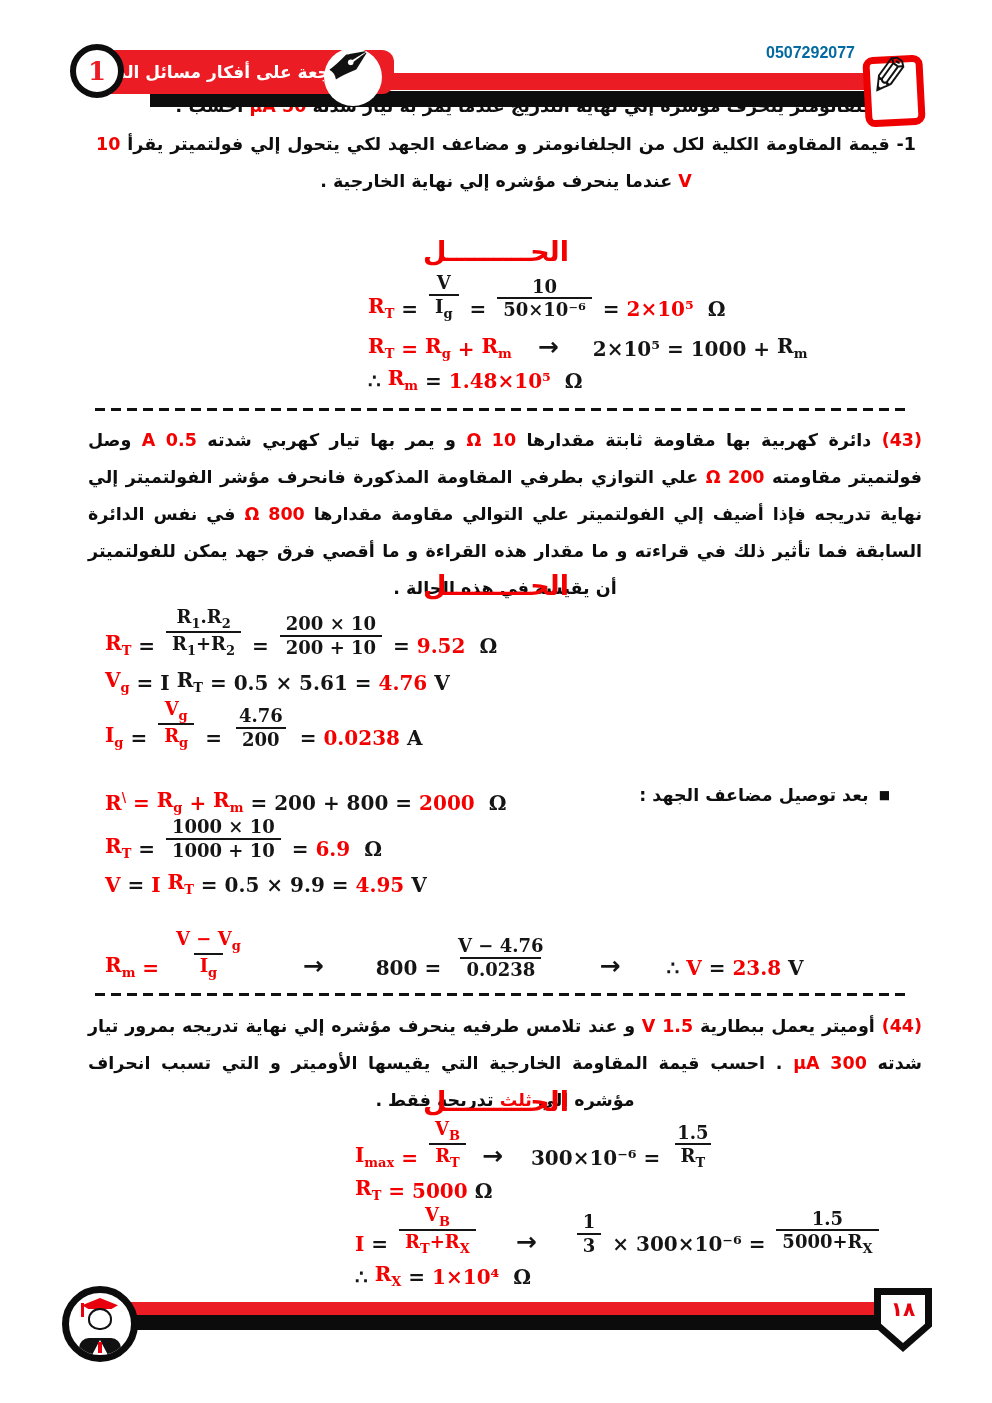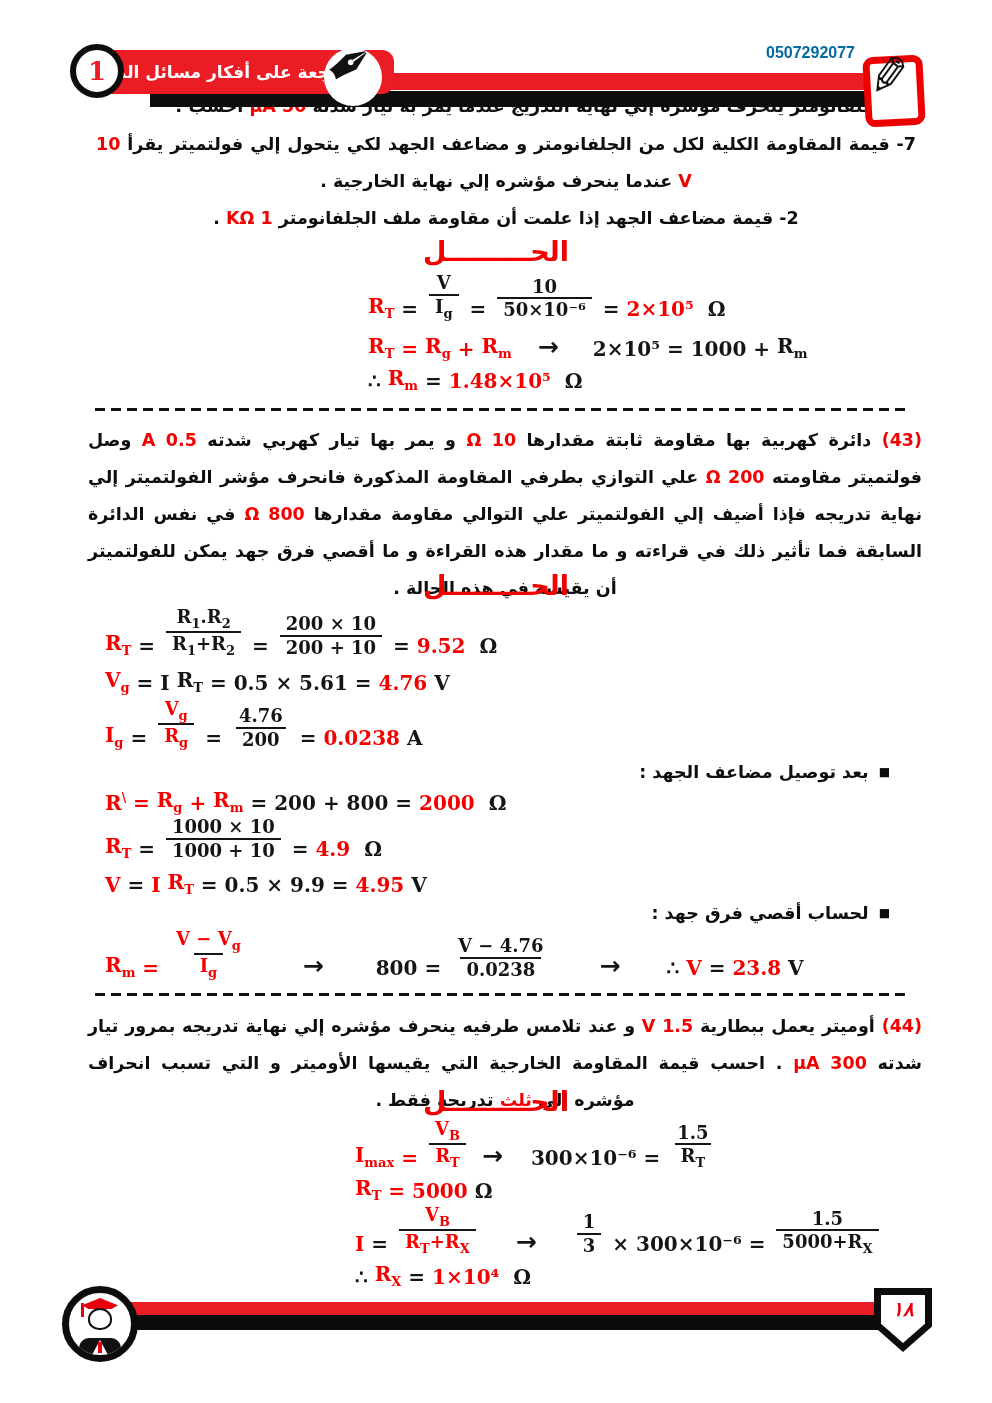--- a/index.html
+++ b/index.html
@@ -21,21 +21,21 @@
   .pencil-badge{position:absolute;left:864px;top:56px;width:46px;height:56px;border:7px solid #ef0000;border-radius:10px;
          background:#fff;z-index:5;transform:rotate(-3deg);}
   .pencil{position:absolute;left:-2px;top:-16px;font-size:50px;color:#111;transform:scaleX(-1) rotate(6deg);display:inline-block;}
   
   .para{position:absolute;direction:rtl;font-weight:bold;font-size:17.5px;line-height:37px;color:#0e0e0e;}
   .just{text-align:justify;text-align-last:center;}
   .red{color:#f30000;}
   .sol{position:absolute;left:0;width:100%;text-align:center;color:#f30000;font-size:27px;font-weight:bold;letter-spacing:1px;}
   .dash{position:absolute;left:95px;width:812px;height:3px;
         background:repeating-linear-gradient(90deg,#111 0 10px,transparent 10px 16px);}
-  .bullet{position:absolute;left:90px;width:800px;direction:rtl;text-align:right;font-weight:bold;font-size:17.5px;color:#0e0e0e;}
+  .bullet{position:absolute;left:90px;width:800px;direction:rtl;text-align:right;font-weight:bold;font-size:17.5px;color:#0e0e0e;margin-top:23px;}
   .bullet .sq{font-size:12px;vertical-align:2px;margin-left:10px;}
   
   .formula{position:absolute;display:flex;align-items:flex-end;white-space:pre;direction:ltr;
            font-family:"DejaVu Serif","Liberation Serif",serif;font-weight:bold;font-size:20px;color:#151515;}
   .formula .frac{display:inline-flex;flex-direction:column;align-items:center;margin:0 4px;font-size:18px;line-height:1.2;}
   .formula .frac .num,.formula .frac .den{padding:0 6px;white-space:pre;}
   .formula .frac .den{border-top:2.5px solid #151515;}
   .formula sub{font-size:13px;}
   .formula sup{font-size:12px;}
   .formula .arrow{font-family:"DejaVu Sans",sans-serif;font-size:25px;font-weight:bold;color:#151515;}
@@ -52,21 +52,21 @@
   .body-suit{position:absolute;left:50%;bottom:0;width:42px;height:17px;background:#111;border-radius:10px 10px 0 0;
         transform:translateX(-50%);}
   .lapel{position:absolute;left:50%;bottom:0;width:0;height:0;transform:translateX(-50%);
         border-left:8px solid transparent;border-right:8px solid transparent;border-bottom:15px solid #fff;}
   .tie{position:absolute;left:50%;bottom:2px;width:4px;height:11px;background:#e8000d;transform:translateX(-50%);}
   .shield{position:absolute;left:874px;top:1288px;width:58px;height:64px;z-index:2;
           background:#0c0c0c;clip-path:polygon(0 0,100% 0,100% 60%,50% 100%,0 60%);}
   .shield-in{position:absolute;left:7px;top:7px;width:44px;height:48px;background:#fff;
           clip-path:polygon(0 0,100% 0,100% 60%,50% 100%,0 60%);}
   .shield .pgnum{position:absolute;left:0;top:9px;width:100%;text-align:center;color:#e8000d;
-          font-size:20px;font-weight:bold;z-index:3;font-style:italic;}
+          font-size:20px;font-weight:bold;z-index:3;}
 </style>
 </head>
 <body>
 
 <div id="page">
 
   <div class="phone">0507292077</div>
   <div class="hbar-black"></div>
   <div class="hbar-red"></div>
   <div class="banner">
@@ -75,48 +75,44 @@
   <div class="num-circle">
     <span>1</span>
   </div>
   <div class="quill-blob"></div>
   <span class="quill">✒</span>
   <div class="pencil-badge">
     <span class="pencil">✎</span>
   </div>
 
   <div class="para" style="left:88px;top:88px;width:834px;text-align:right;"><span class="red">(42) </span><span>جلفانومتر ينحرف مؤشره إلي نهاية التدريج عندما يمر به تيار شدته </span><span class="red">50 μA</span><span> احسب :</span></div>
-  <div class="para just" style="left:96px;top:126px;width:820px;"><span>7- قيمة المقاومة الكلية لكل من الجلفانومتر و مضاعف الجهد لكي يتحول إلي فولتميتر يقرأ </span><span class="red">10 V</span><span> عندما ينحرف مؤشره إلي نهاية الخارجية .</span></div>
-  <div class="para" style="left:96px;top:200px;width:820px;text-align:center;"><span>2- قيمة مضاعف الجهد إذا علمت أن مقاومة ملف الجلفانومتر </span><span class="red">1 KΩ</span><span> .</span></div>
+  <div class="para just" style="left:96px;top:126px;width:820px;"><span>1- قيمة المقاومة الكلية لكل من الجلفانومتر و مضاعف الجهد لكي يتحول إلي فولتميتر يقرأ </span><span class="red">10 V</span><span> عندما ينحرف مؤشره إلي نهاية الخارجية .</span></div>
 
   <div class="sol" style="top:236px;">الحـــــــــل</div>
   <div class="formula" style="left:368px;top:272px;"><span class="red">R<sub>T</sub></span><span> = </span><span class="frac"><span class="num"><span>V</span></span><span class="den"><span>I<sub>g</sub></span></span></span><span> = </span><span class="frac"><span class="num"><span>10</span></span><span class="den"><span>50×10⁻⁶</span></span></span><span> = </span><span class="red">2×10⁵</span><span>  Ω</span></div>
   <div class="formula" style="left:368px;top:332px;"><span class="red">R<sub>T</sub></span><span class="red"> = </span><span class="red">R<sub>g</sub></span><span class="red"> + </span><span class="red">R<sub>m</sub></span><span style="display: inline-block; width: 26px;"></span><span class="arrow">→</span><span style="display: inline-block; width: 34px;"></span><span>2×10⁵ = 1000 + </span><span>R<sub>m</sub></span></div>
   <div class="formula" style="left:368px;top:366px;"><span>∴ </span><span class="red">R<sub>m</sub></span><span> = </span><span class="red">1.48×10⁵</span><span>  Ω</span></div>
 
   <div class="dash" style="top:408px;"></div>
 
   <div class="para just" style="left:88px;top:422px;width:834px;"><span class="red">(43) </span><span>دائرة كهربية بها مقاومة ثابتة مقدارها </span><span class="red">10 Ω</span><span> و يمر بها تيار كهربي شدته </span><span class="red">0.5 A</span><span> وصل فولتميتر مقاومته </span><span class="red">200 Ω</span><span> علي التوازي بطرفي المقاومة المذكورة فانحرف مؤشر الفولتميتر إلي نهاية تدريجه فإذا أضيف إلي الفولتميتر علي التوالي مقاومة مقدارها </span><span class="red">800 Ω</span><span> في نفس الدائرة السابقة فما تأثير ذلك في قراءته و ما مقدار هذه القراءة و ما أقصي فرق جهد يمكن للفولتميتر أن يقيسه في هذه الحالة .</span></div>
 
   <div class="sol" style="top:570px;">الحـــــــــل</div>
   <div class="formula" style="left:105px;top:606px;"><span class="red">R<sub>T</sub></span><span> = </span><span class="frac"><span class="num"><span>R<sub>1</sub></span><span>.R<sub>2</sub></span></span><span class="den"><span>R<sub>1</sub></span><span>+R<sub>2</sub></span></span></span><span> = </span><span class="frac"><span class="num"><span>200 × 10</span></span><span class="den"><span>200 + 10</span></span></span><span> = </span><span class="red">9.52</span><span>  Ω</span></div>
   <div class="formula" style="left:105px;top:668px;"><span class="red">V<sub>g</sub></span><span> = I </span><span>R<sub>T</sub></span><span> = 0.5 × 5.61 = </span><span class="red">4.76</span><span> V</span></div>
   <div class="formula" style="left:105px;top:698px;"><span class="red">I<sub>g</sub></span><span> = </span><span class="frac"><span class="num"><span class="red">V<sub>g</sub></span></span><span class="den"><span class="red">R<sub>g</sub></span></span></span><span> = </span><span class="frac"><span class="num"><span>4.76</span></span><span class="den"><span>200</span></span></span><span> = </span><span class="red">0.0238</span><span> A</span></div>
 
   <div class="bullet" style="top:762px;">
     <span class="sq">■</span><span>بعد توصيل مضاعف الجهد :</span>
   </div>
 
   <div class="formula" style="left:105px;top:788px;"><span class="red">R<sup>\</sup></span><span class="red"> = </span><span class="red">R<sub>g</sub></span><span class="red"> + </span><span class="red">R<sub>m</sub></span><span> = 200 + 800 = </span><span class="red">2000</span><span>  Ω</span></div>
-  <div class="formula" style="left:105px;top:816px;"><span class="red">R<sub>T</sub></span><span> = </span><span class="frac"><span class="num"><span>1000 × 10</span></span><span class="den"><span>1000 + 10</span></span></span><span> = </span><span class="red">4.9</span><span>  Ω</span></div>
+  <div class="formula" style="left:105px;top:816px;"><span class="red">R<sub>T</sub></span><span> = </span><span class="frac"><span class="num"><span>1000 × 10</span></span><span class="den"><span>1000 + 10</span></span></span><span> = </span><span class="red">6.9</span><span>  Ω</span></div>
   <div class="formula" style="left:105px;top:870px;"><span class="red">V</span><span> = </span><span class="red">I </span><span class="red">R<sub>T</sub></span><span> = 0.5 × 9.9 = </span><span class="red">4.95</span><span> V</span></div>
 
-  <div class="bullet" style="top:903px;">
-    <span class="sq">■</span><span>لحساب أقصي فرق جهد :</span>
-  </div>
 
   <div class="formula" style="left:105px;top:928px;"><span class="red">R<sub>m</sub></span><span class="red"> = </span><span class="frac"><span class="num"><span class="red">V − V<sub>g</sub></span></span><span class="den"><span class="red">I<sub>g</sub></span></span></span><span style="display: inline-block; width: 52px;"></span><span class="arrow">→</span><span style="display: inline-block; width: 52px;"></span><span>800 = </span><span class="frac"><span class="num"><span>V − 4.76</span></span><span class="den"><span>0.0238</span></span></span><span style="display: inline-block; width: 46px;"></span><span class="arrow">→</span><span style="display: inline-block; width: 46px;"></span><span>∴ </span><span class="red">V</span><span> = </span><span class="red">23.8</span><span> V</span></div>
 
   <div class="dash" style="top:993px;"></div>
 
   <div class="para just" style="left:88px;top:1008px;width:834px;"><span class="red">(44) </span><span>أوميتر يعمل ببطارية </span><span class="red">1.5 V</span><span> و عند تلامس طرفيه ينحرف مؤشره إلي نهاية تدريجه بمرور تيار شدته </span><span class="red">300 μA</span><span> . احسب قيمة المقاومة الخارجية التي يقيسها الأوميتر و التي تسبب انحراف مؤشره إلي </span><span class="red">ثلث</span><span> تدريجه فقط .</span></div>
 
   <div class="sol" style="top:1086px;">الحـــــــــل</div>
   <div class="formula" style="left:355px;top:1118px;"><span class="red">I<sub>max</sub></span><span class="red"> = </span><span class="frac"><span class="num"><span class="red">V<sub>B</sub></span></span><span class="den"><span class="red">R<sub>T</sub></span></span></span><span style="display: inline-block; width: 12px;"></span><span class="arrow">→</span><span style="display: inline-block; width: 28px;"></span><span>300×10⁻⁶ = </span><span class="frac"><span class="num"><span>1.5</span></span><span class="den"><span>R<sub>T</sub></span></span></span></div>
   <div class="formula" style="left:355px;top:1176px;"><span class="red">R<sub>T</sub></span><span class="red"> = </span><span class="red">5000</span><span> Ω</span></div>

